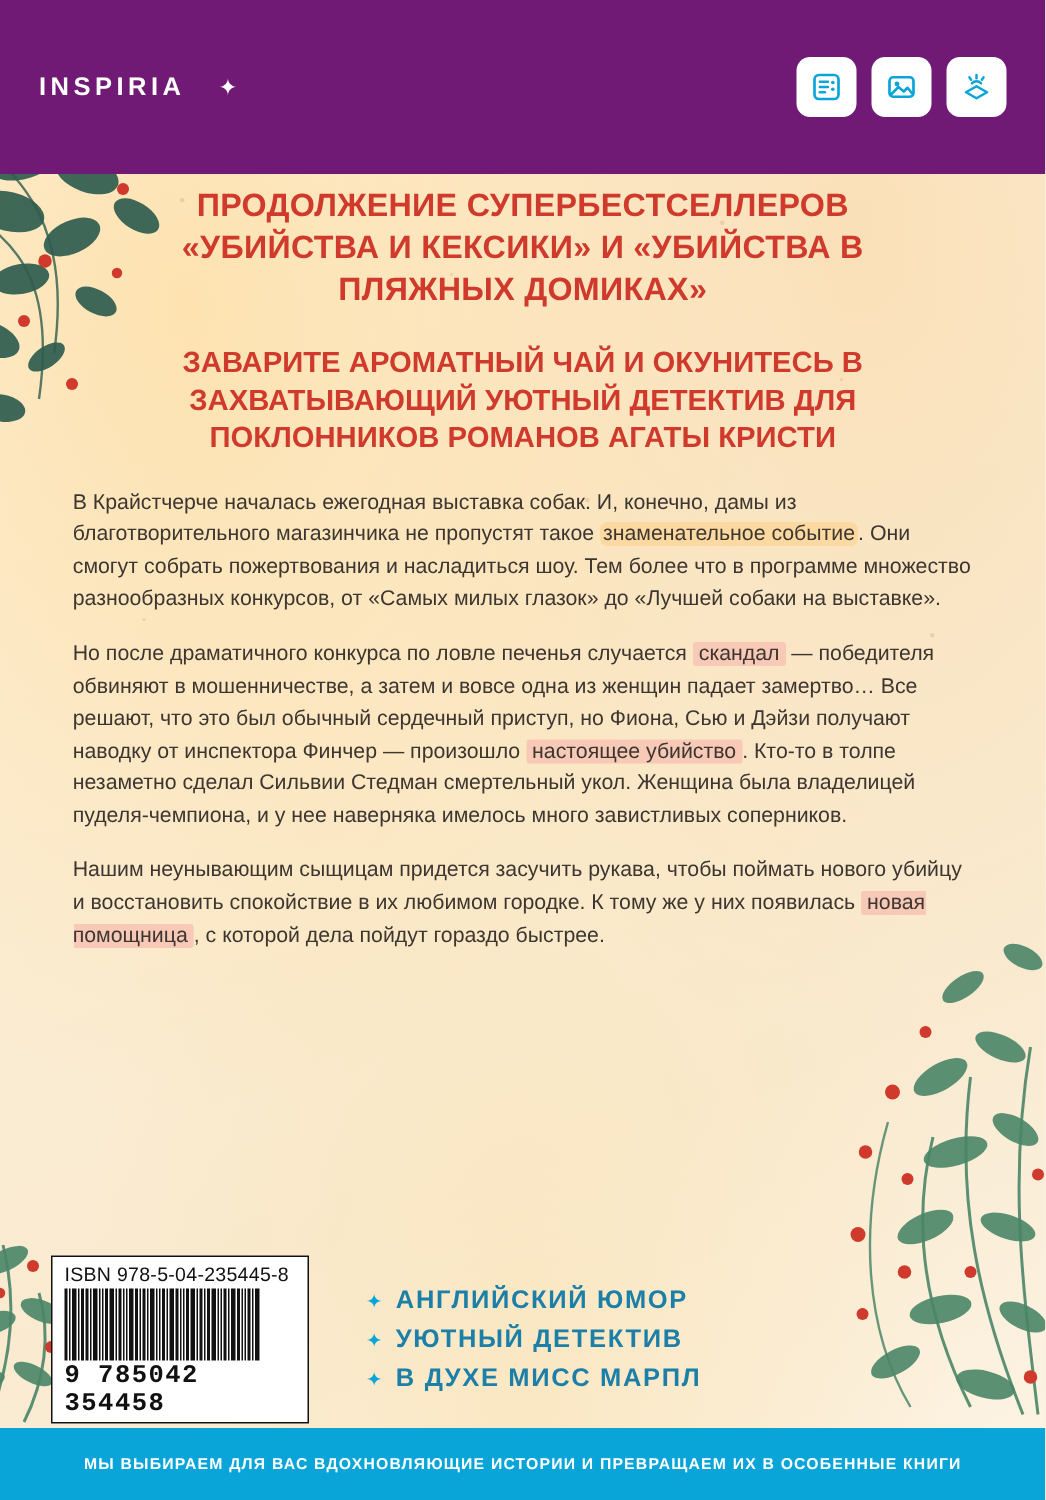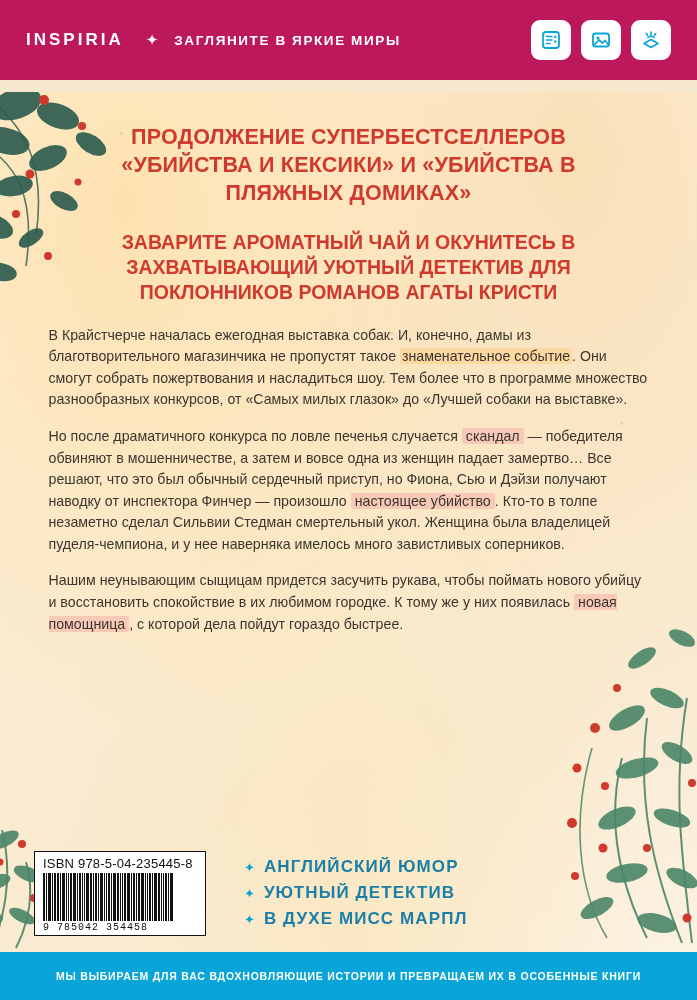--- a/index.html
+++ b/index.html
@@ -19,22 +19,22 @@
     width: 697px;
     height: 1000px;
     background: #f6e7cf;
     overflow: hidden;
   }
 
   
   .top-band {
     position: absolute;
     top: 0; left: 0; right: 0;
-    height: 80px;
-    background: #be185d;
+    height: 116px;
+    background: #701a75;
     display: flex;
     align-items: center;
     padding: 0 26px;
     box-sizing: border-box;
     z-index: 6;
   }
   .brand {
     color: #ffffff;
     font-size: 17px;
     letter-spacing: 3px;
@@ -124,21 +124,21 @@
     color: #3d3630;
     font-size: 14.2px;
     line-height: 1.52;
     max-width: 600px;
     margin: 0 auto;
   }
   .blurb p { margin: 0 0 15px 0; }
   .hl {
     background: #fcd9a0;
     padding: 0 2px;
-    border-radius: 0;
+    border-radius: 5px;
   }
   .hl-pink {
     background: #f7c9b6;
     padding: 0 4px;
     border-radius: 2px;
   }
 
   
   .bottom-zone {
     position: absolute;
@@ -187,24 +187,25 @@
     align-items: flex-end;
     gap: 1px;
   }
   .barcode i {
     display: block;
     background: #111;
     height: 100%;
   }
   .isbn-digits {
     font-family: "Liberation Mono", monospace;
-    font-size: 10px;
+    font-size: 17px;
     color: #111;
     letter-spacing: 1px;
     margin-top: 1px;
+    font-weight: bold;
   }
   .features {
     margin-left: 38px;
   }
   .feature {
     display: flex;
     align-items: center;
     gap: 9px;
     margin: 6px 0;
   }
@@ -218,21 +219,20 @@
   }
 </style>
 </head>
 <body>
 
 <div class="cover">
 
   <div class="top-band">
     <div class="brand">INSPIRIA</div>
     <div class="brand-star">✦</div>
-    <div class="tagline">ЗАГЛЯНИТЕ В ЯРКИЕ МИРЫ</div>
 
     <div class="badges">
       <div class="badge">
         <span>
           <svg width="22" height="22" viewBox="0 0 22 22">
             <rect x="3" y="3" width="16" height="16" rx="3" fill="none" stroke="#0aa5d8" stroke-width="1.8"></rect>
             <line x1="6.5" y1="7.5" x2="12" y2="7.5" stroke="#0aa5d8" stroke-width="1.6" stroke-linecap="round"></line>
             <line x1="6.5" y1="11" x2="12" y2="11" stroke="#0aa5d8" stroke-width="1.6" stroke-linecap="round"></line>
             <line x1="6.5" y1="14.5" x2="10" y2="14.5" stroke="#0aa5d8" stroke-width="1.6" stroke-linecap="round"></line>
             <circle cx="15.2" cy="8" r="1.2" fill="#0aa5d8"></circle>

